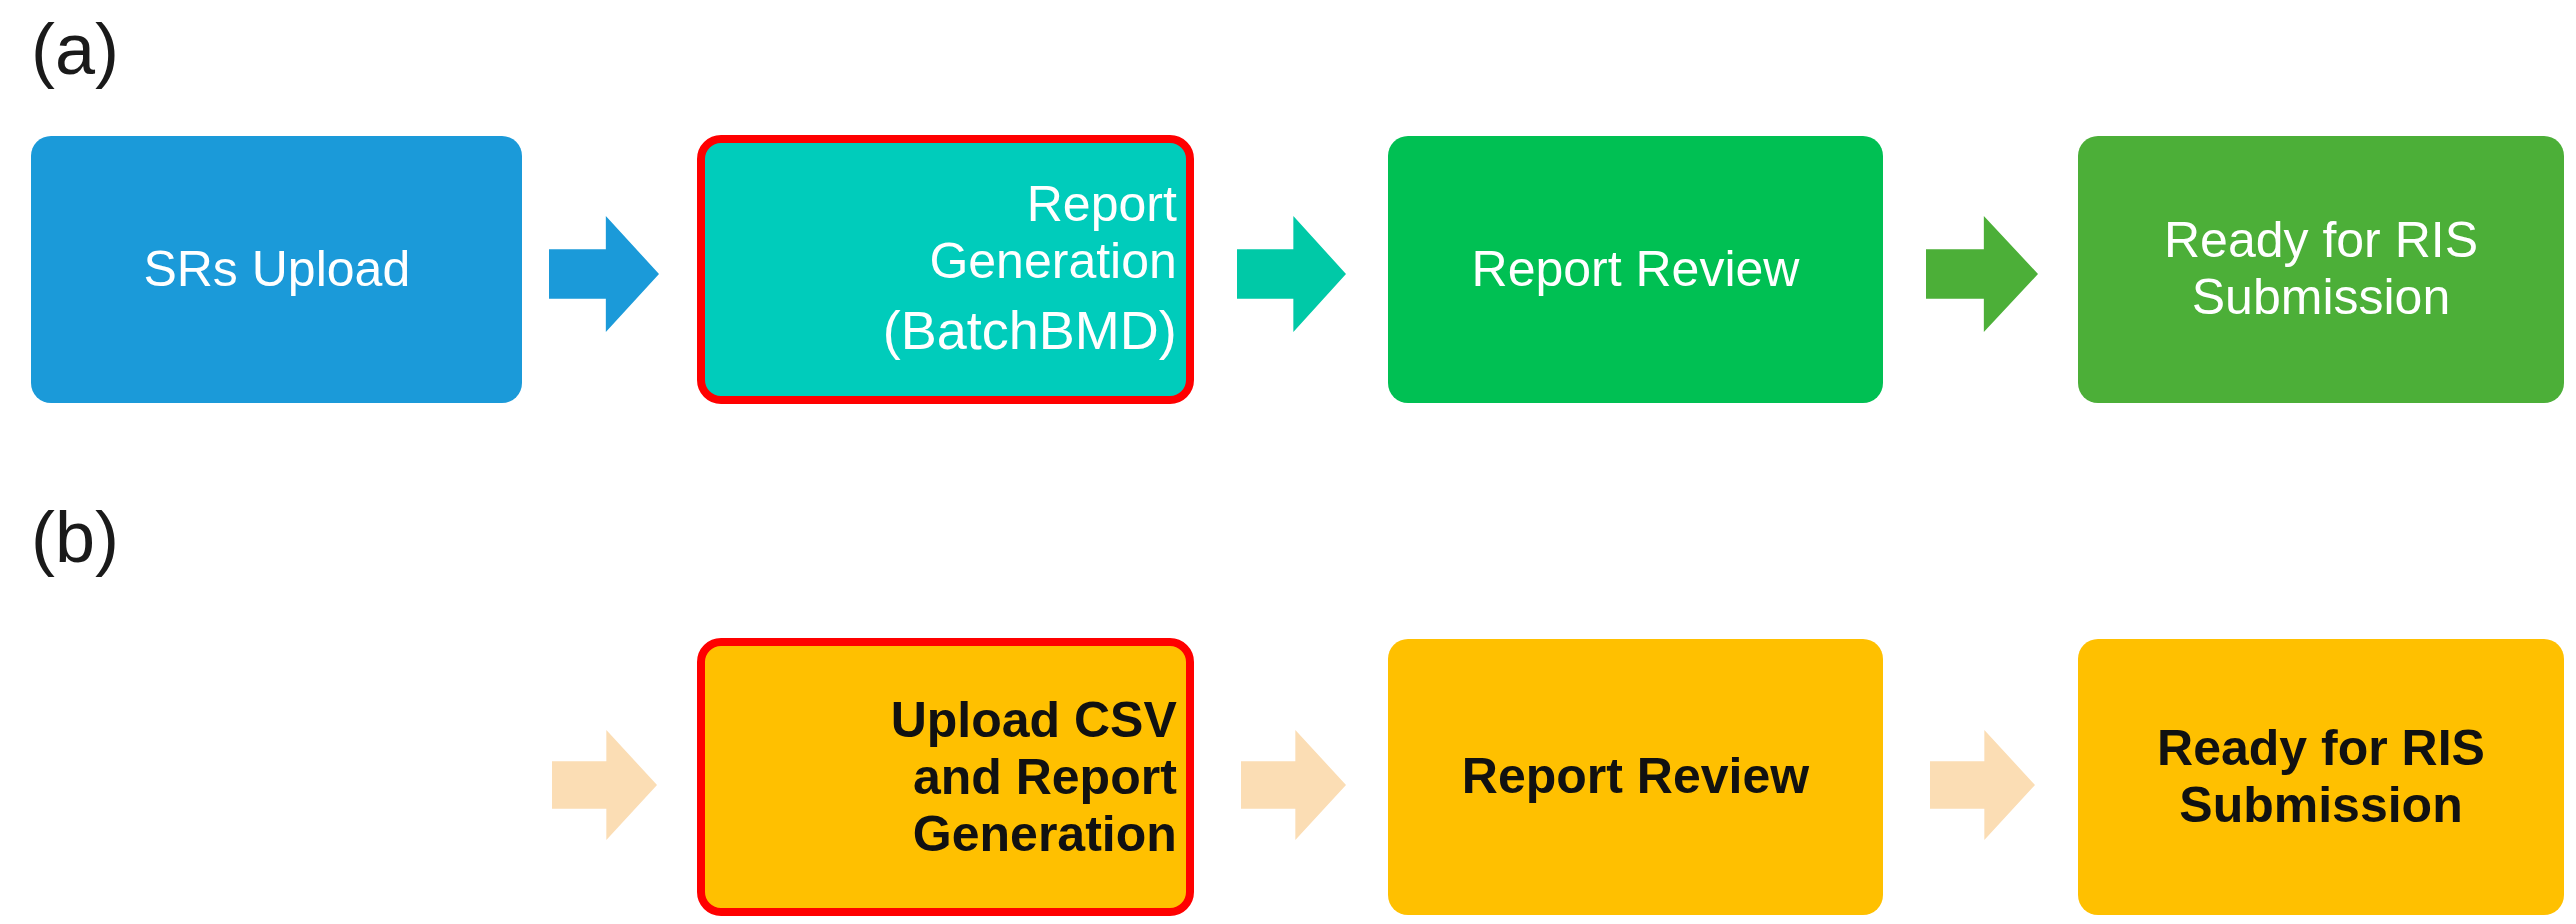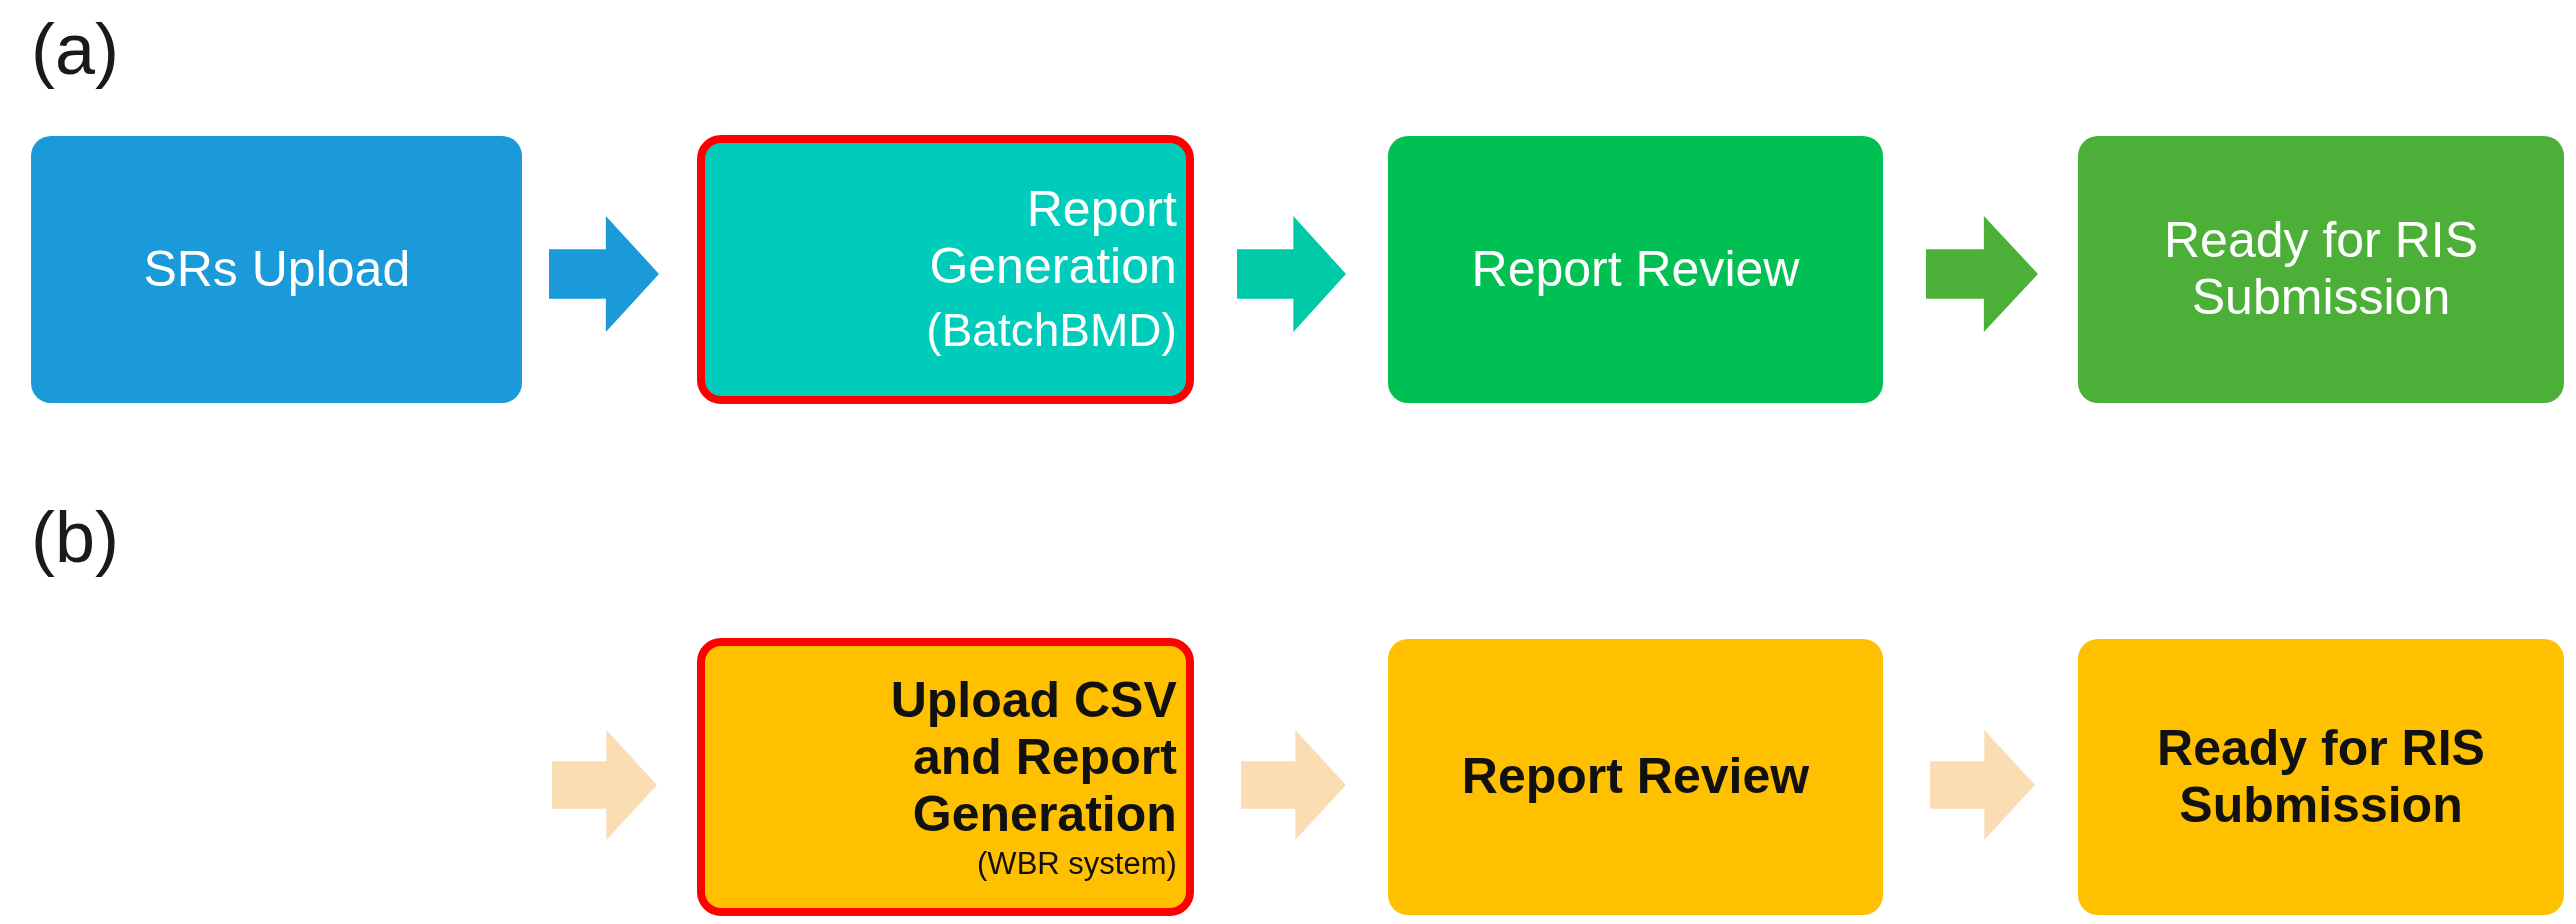--- a/index.html
+++ b/index.html
@@ -75,21 +75,21 @@
     font-weight: 700;
   }
 
   .sub-line {
     display: block;
     font-size: 31px;
     line-height: 1.2;
     font-weight: 400;
     margin-top: 1.8px;
   }
-  #row-a .sub-line { font-size: 46px; font-weight: 400; margin-top: 8px; }
+  #row-a .sub-line { font-size: 54px; font-weight: 400; margin-top: 8px; }
 
   
   .box.highlight {
     border: 8.3px solid #FF0000;
     border-radius: 24px;
     text-align: right;
   }
 
   
   #box-a1 { left: 19.3px;   top: 0.9px;  width: 491px; height: 267px; background: #1B9AD9; margin-left: 12px; }
@@ -184,21 +184,20 @@
       <svg viewBox="0 0 114 120" preserveAspectRatio="none" aria-hidden="true">
         <polygon points="0,34 59,34 59,0 114,60 59,120 59,86 0,86" fill="#FBDDB4"></polygon>
       </svg>
     </div>
 
     <div class="box highlight" id="box-b2">
       <span class="box-text">
         <span class="box-line">Upload CSV</span>
         <span class="box-line">and Report</span>
         <span class="box-line">Generation</span>
-        <span class="box-line sub-line">(WBR system)</span>
       </span>
     </div>
 
     <div class="arrow" id="arrow-b2">
       <svg viewBox="0 0 114 120" preserveAspectRatio="none" aria-hidden="true">
         <polygon points="0,34 59,34 59,0 114,60 59,120 59,86 0,86" fill="#FBDDB4"></polygon>
       </svg>
     </div>
 
     <div class="box" id="box-b3">

